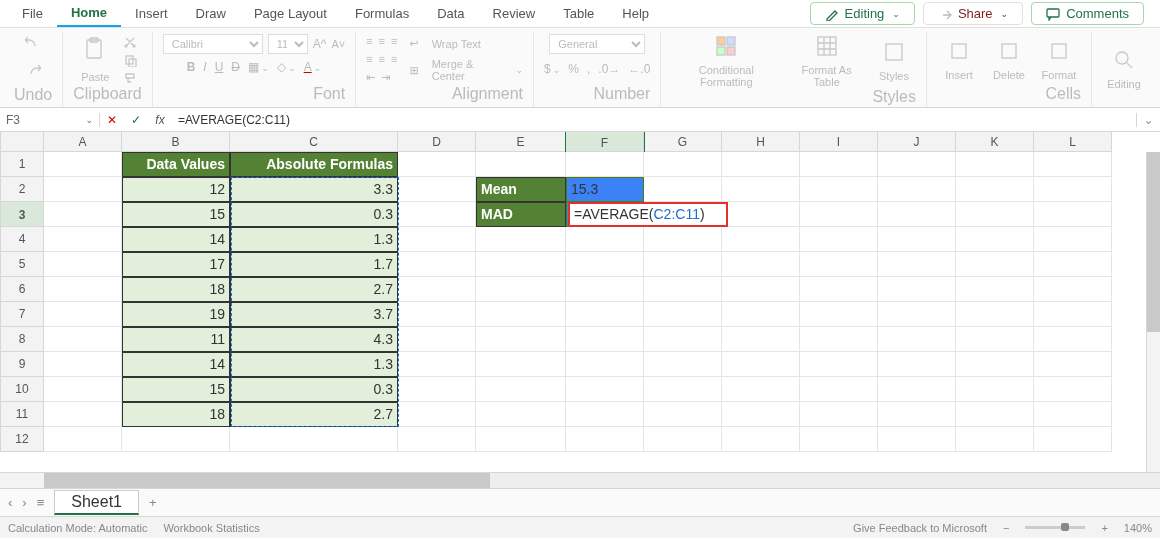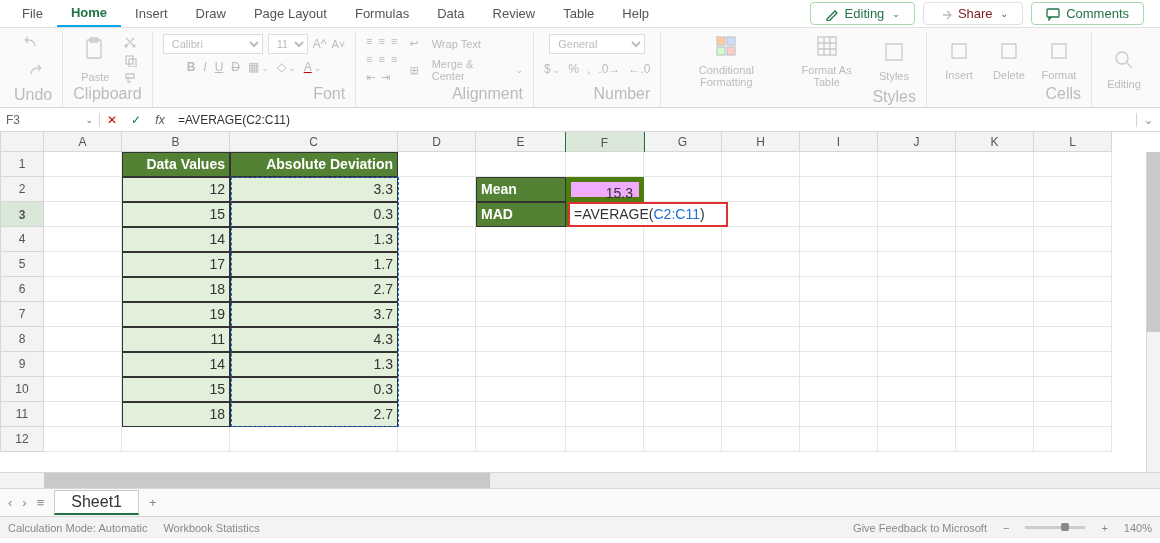--- a/index.html
+++ b/index.html
@@ -46,21 +46,21 @@
     .hdr.sel { background: #d9e8d9; outline: 1px solid #217346; position: relative; }
     .hdr.corner { border-left: 1px solid #d6d6d6; }
     .rowhdr { background: #f3f3f3; border: 1px solid #d6d6d6; border-top: none; text-align: center; font-size: 12px; color: #555; height: 25px; line-height: 25px; }
     .rowhdr.sel { background: #d9e8d9; font-weight: bold; }
     .cell { border: 1px solid #e5e5e5; border-top: none; border-left: none; height: 25px; line-height: 23px; font-size: 14px; padding: 0 4px; background: #fff; position: relative; }
 
     
     .th { background: #548235; color: #fff; font-weight: bold; border: 1px solid #333; text-align: right; }
     .tb { background: #e2efda; border: 1px solid #333; text-align: right; }
     .te { background: #548235; color: #fff; font-weight: bold; border: 1px solid #333; }
-    .tf { background: #f0abfc; border: 5px solid #4d7c0f; text-align: right; padding-right: 6px; }
+    .tf { background: #3b82f6; border: 1px solid #4d7c0f; text-align: left; padding-right: 6px; }
 
     
     .formula-cell { border: 2px solid #e03030; background: #fff; text-align: left; padding: 0 4px; font-size: 14px; color: #333; line-height: 21px; position: absolute; height: 25px; }
     .formula-cell .ref { color: #1f6fd0; }
 
     
     .range-sel { position: absolute; border: 1.5px dashed #1f6fd0; pointer-events: none; }
 
     .scroll-h { height: 16px; background: #f3f3f3; border-top: 1px solid #d6d6d6; display: flex; }
     .scroll-h .track { margin-left: 44px; flex: 1; background: #eee; position: relative; }
@@ -300,21 +300,21 @@
       <div class="hdr sel">F</div>
       <div class="hdr">G</div>
       <div class="hdr">H</div>
       <div class="hdr">I</div>
       <div class="hdr">J</div>
       <div class="hdr">K</div>
       <div class="hdr">L</div>
       <div class="rowhdr">1</div>
       <div class="cell"></div>
       <div class="cell th">Data Values</div>
-      <div class="cell th">Absolute Deviation</div>
+      <div class="cell th">Absolute Formulas</div>
       <div class="cell"></div>
       <div class="cell"></div>
       <div class="cell"></div>
       <div class="cell"></div>
       <div class="cell"></div>
       <div class="cell"></div>
       <div class="cell"></div>
       <div class="cell"></div>
       <div class="cell"></div>
       <div class="rowhdr">2</div>

